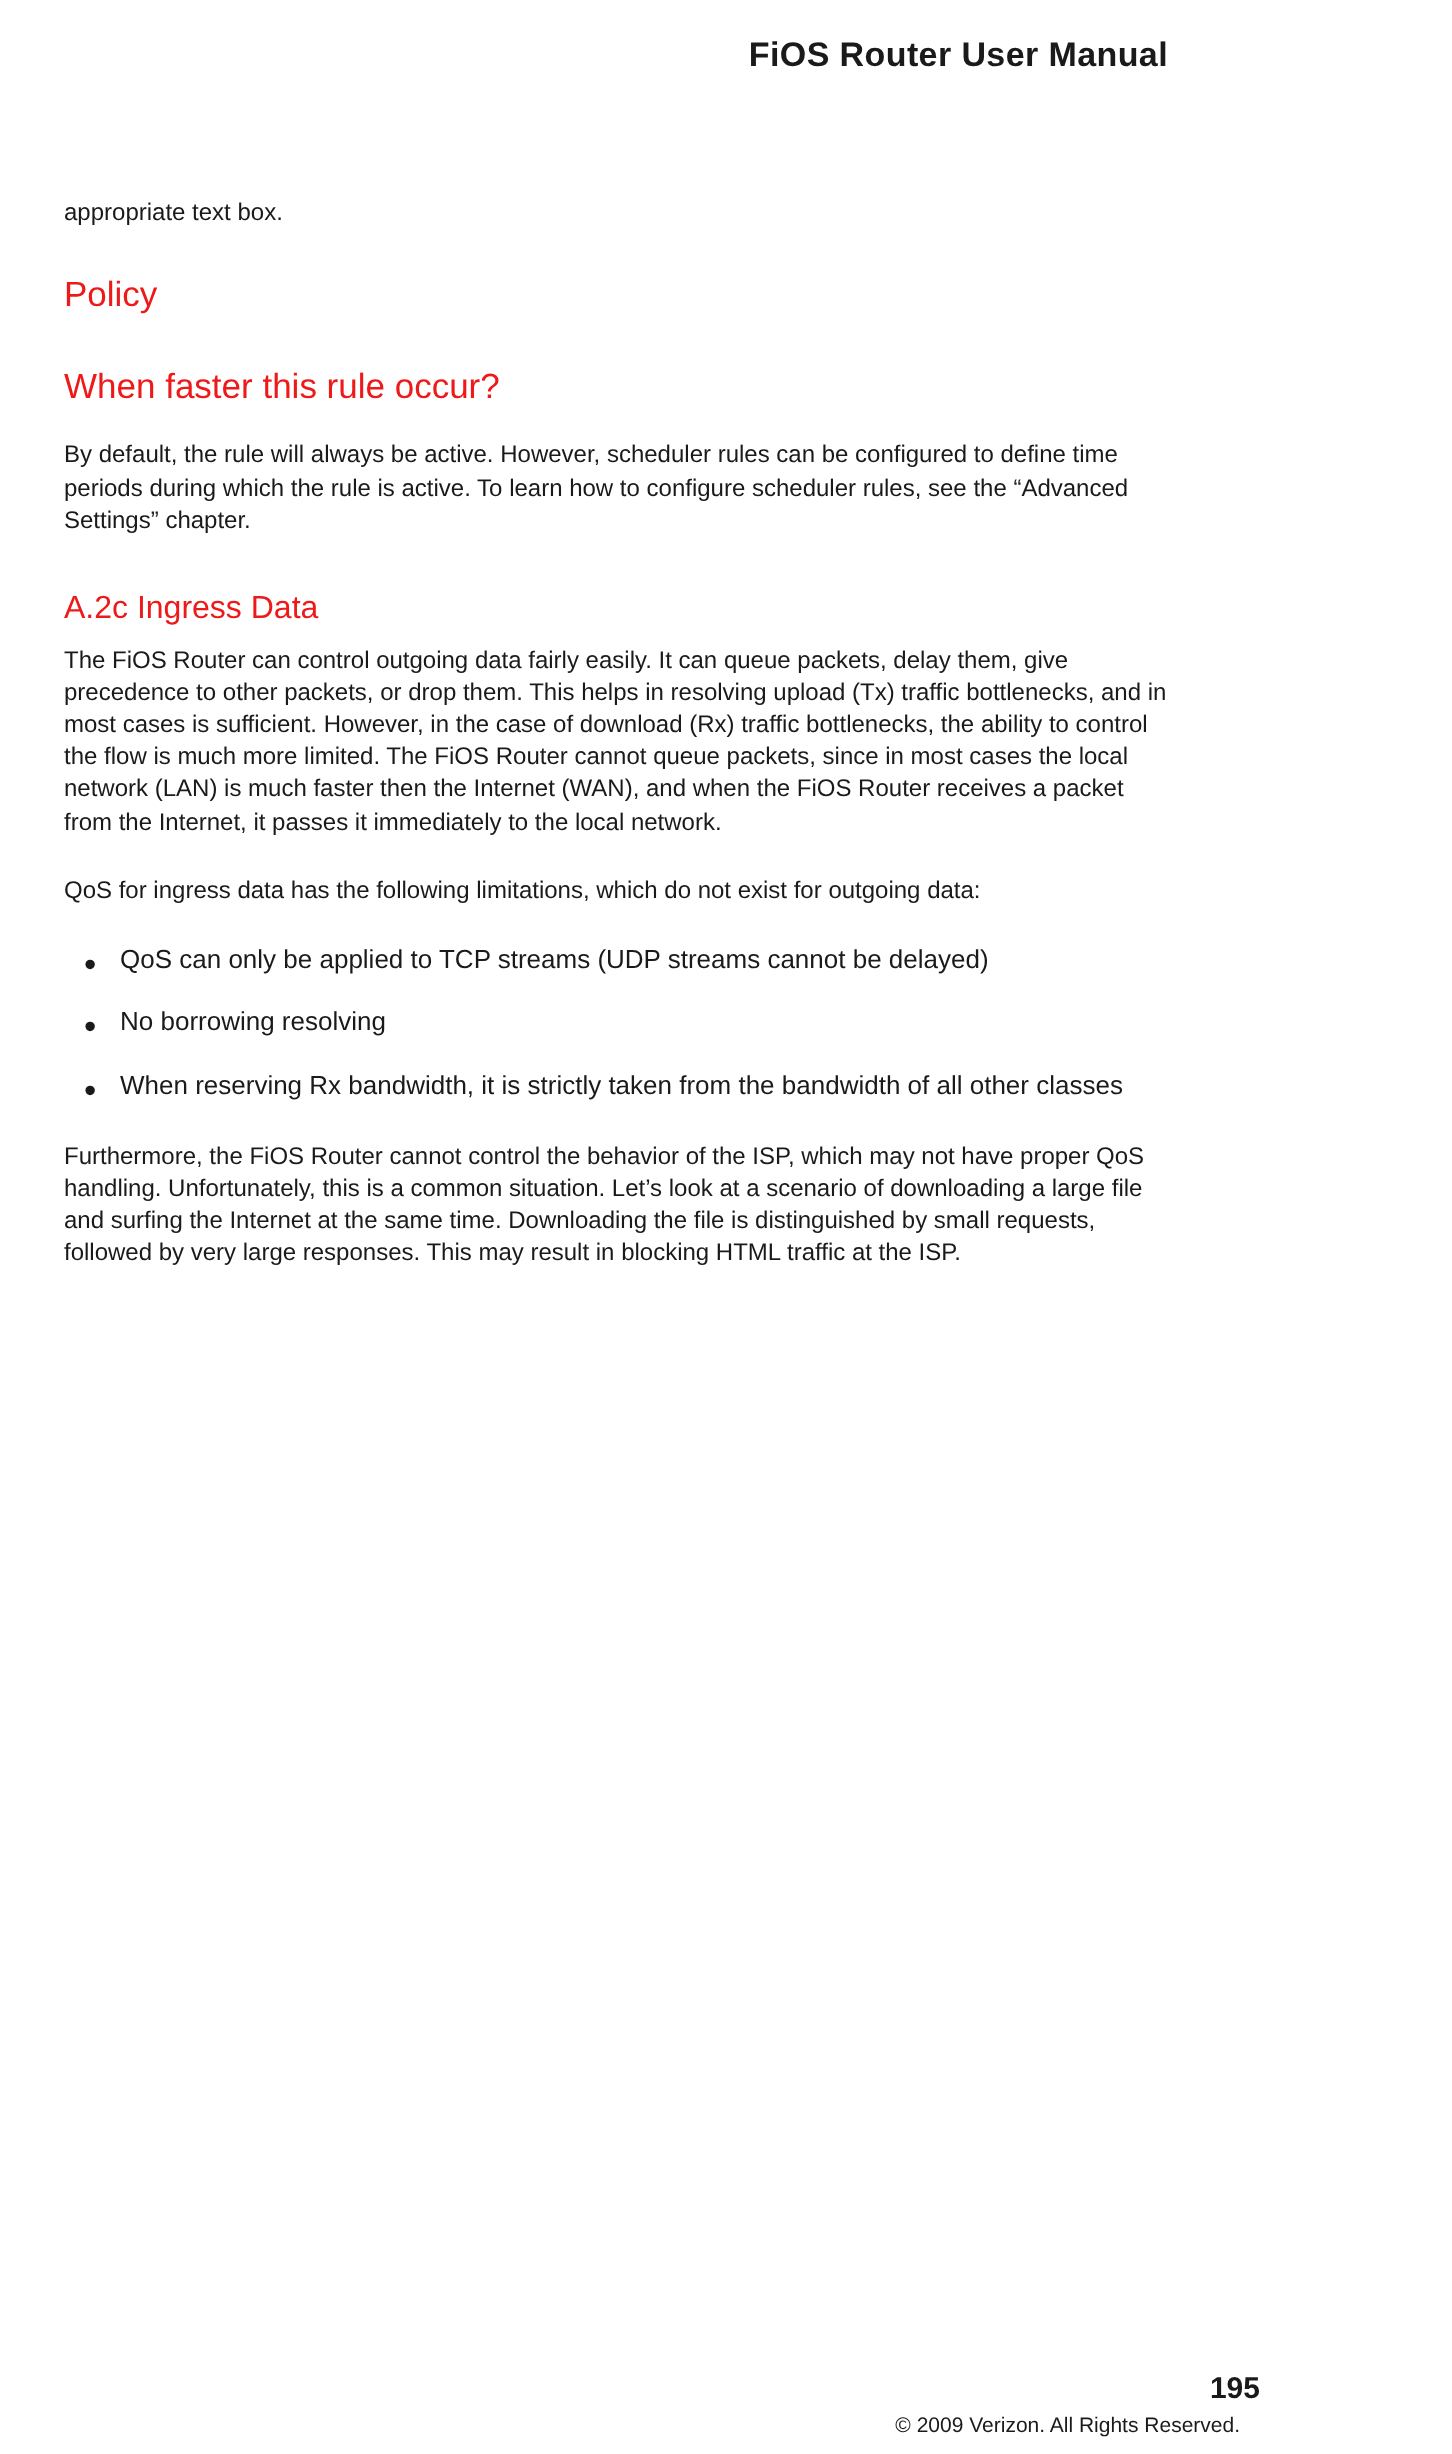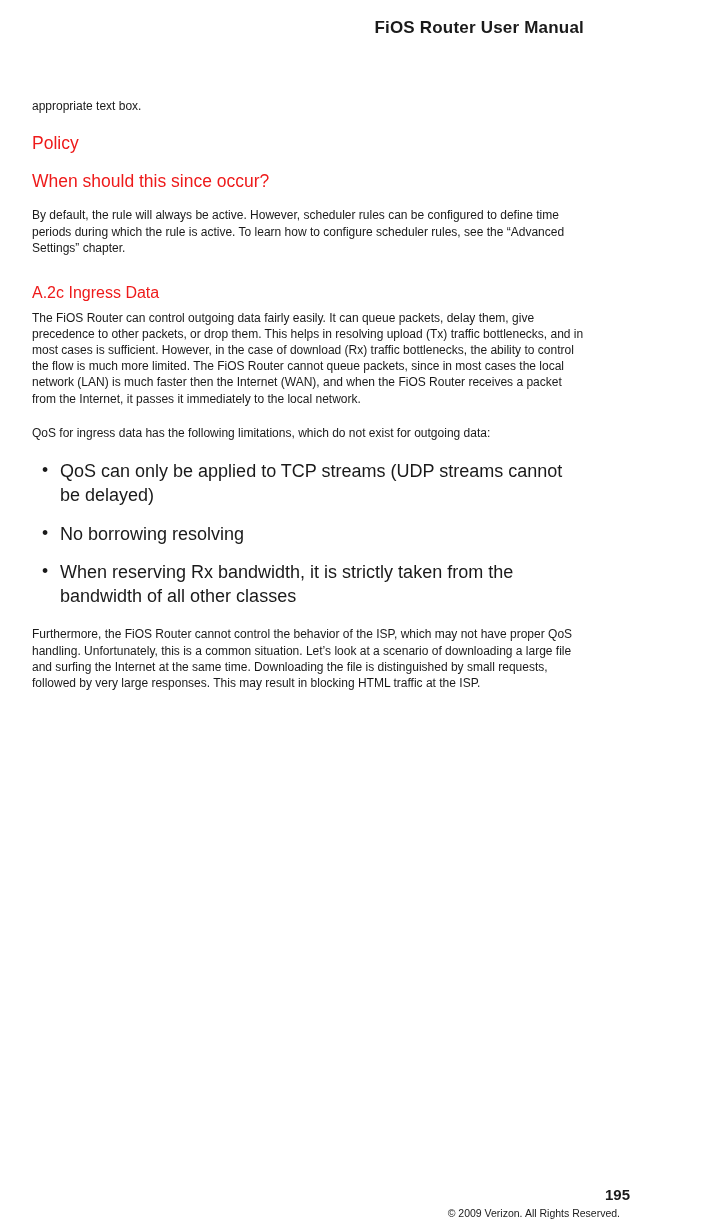--- a/index.html
+++ b/index.html
@@ -34,37 +34,37 @@
     right: 46px;
   }
   p {
     margin: 0 0 18px 0;
     font-size: 12px;
     line-height: 1.35;
   }
   .sub-red {
     color: #ee1a1a;
     font-size: 17.5px;
-    margin: 10px 0 14px 0;
+    margin: 22px 0 14px 0;
   }
   .section-red {
     color: #ee1a1a;
     font-weight: 400;
     font-size: 16px;
     margin: 26px 0 6px 0;
   }
   ul {
     margin: 4px 0 18px 0;
     padding-left: 0;
     list-style: none;
   }
   ul li {
     position: relative;
     padding-left: 28px;
-    font-size: 18px;
+    font-size: 13px;
     line-height: 1.35;
     margin-bottom: 14px;
   }
   ul li::before {
     content: "•";
     position: absolute;
     left: 10px;
     top: 0;
     font-size: 17.5px;
   }
@@ -93,21 +93,21 @@
   <div class="header">
     <span>FiOS Router User Manual</span>
   </div>
 
   <div class="content">
 
     <p>appropriate text box.</p>
 
     <p class="sub-red">Policy</p>
 
-    <p class="sub-red">When should this since occur?</p>
+    <p class="sub-red">When faster this rule occur?</p>
     <p>By default, the rule will always be active. However, scheduler rules can be configured to define time periods during which the rule is active. To learn how to configure scheduler rules, see the “Advanced Settings” chapter.</p>
 
     <p class="section-red">A.2c  Ingress Data</p>
     <p>The FiOS Router can control outgoing data fairly easily. It can queue packets, delay them, give precedence to other packets, or drop them. This helps in resolving upload (Tx) traffic bottlenecks, and in most cases is sufficient. However, in the case of download (Rx) traffic bottlenecks, the ability to control the flow is much more limited. The FiOS Router cannot queue packets, since in most cases the local network (LAN) is much faster then the Internet (WAN), and when the FiOS Router receives a packet from the Internet, it passes it immediately to the local network.</p>
     <p>QoS for ingress data has the following limitations, which do not exist for outgoing data:</p>
 
     <ul>
       <li>QoS can only be applied to TCP streams (UDP streams cannot be delayed)</li>
       <li>No borrowing resolving</li>
       <li>When reserving Rx bandwidth, it is strictly taken from the bandwidth of all other classes</li>

